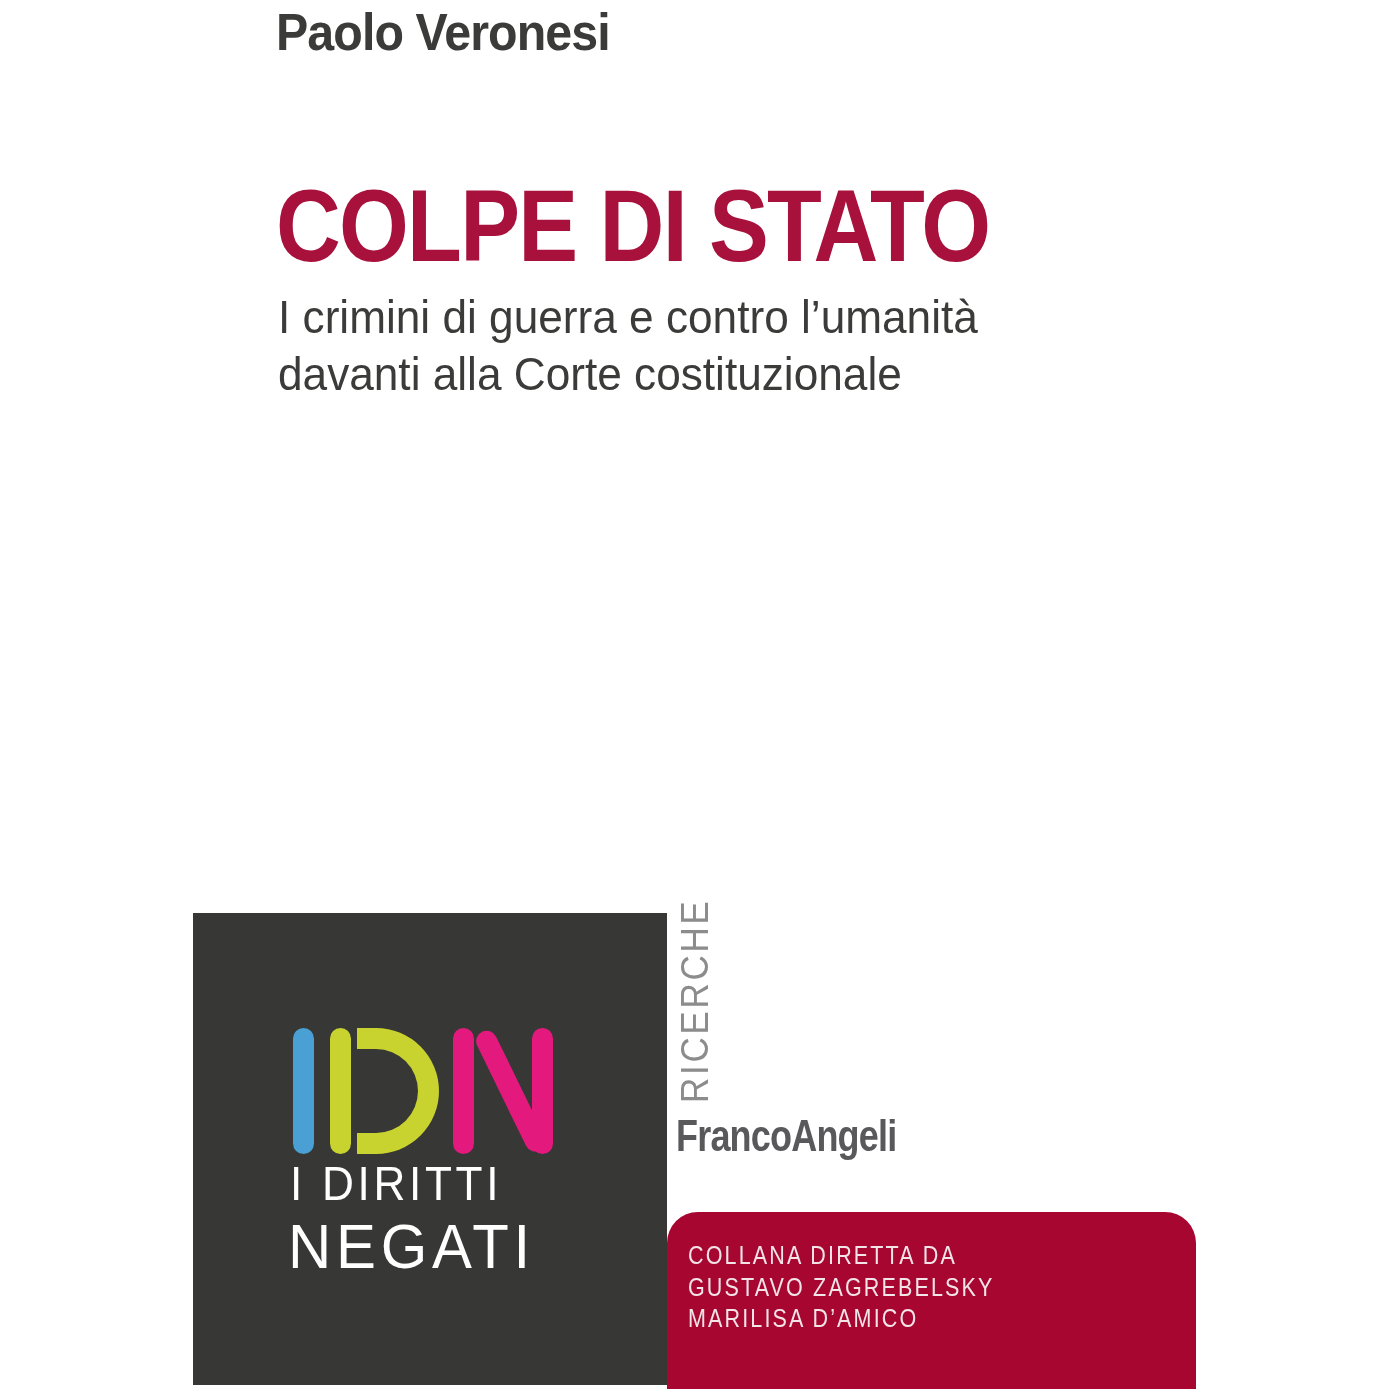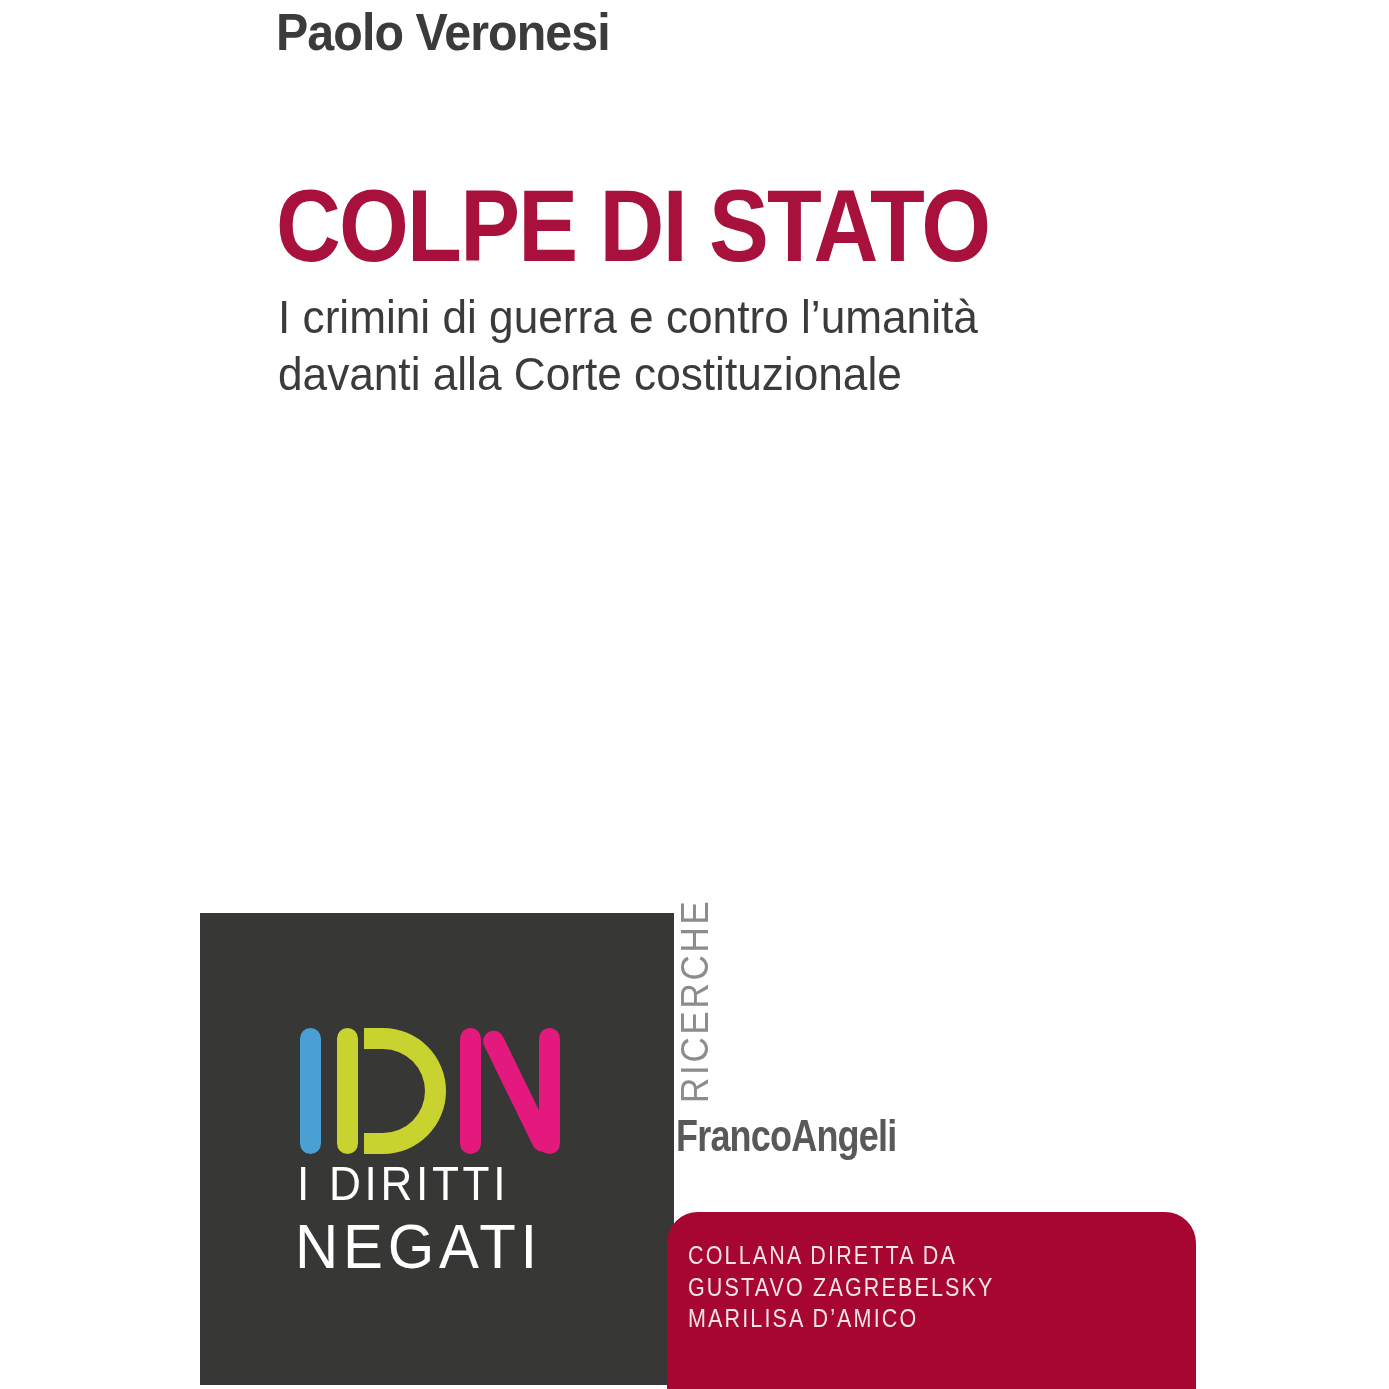--- a/index.html
+++ b/index.html
@@ -22,21 +22,21 @@
     transform:scaleX(.88);transform-origin:left top;
     white-space:nowrap;
   }
   .subtitle{
     position:absolute;left:278px;top:288px;
     font-size:47px;font-weight:400;line-height:57px;
     transform:scaleX(.94);transform-origin:left top;
     white-space:nowrap;
   }
   .dark-box{
-    position:absolute;left:200px;top:913px;
+    position:absolute;left:193px;top:913px;
     width:474px;height:472px;
   }
   
   .idn{position:absolute;left:100px;top:115px;width:260px;height:126px;}
   .bar{position:absolute;top:0;width:21px;height:126px;border-radius:11px;}
   .i-bar{left:0;}
   .d-bar{left:37px;}
   .d-bowl{
     position:absolute;left:64px;top:0;width:82px;height:126px;
     box-sizing:border-box;

